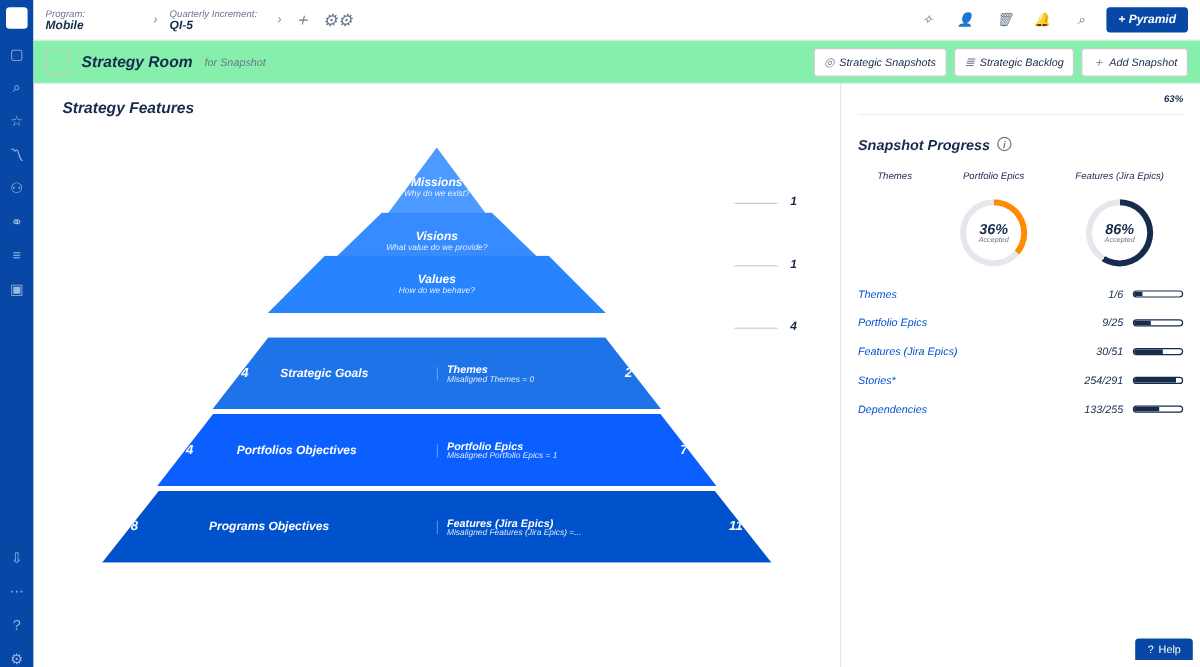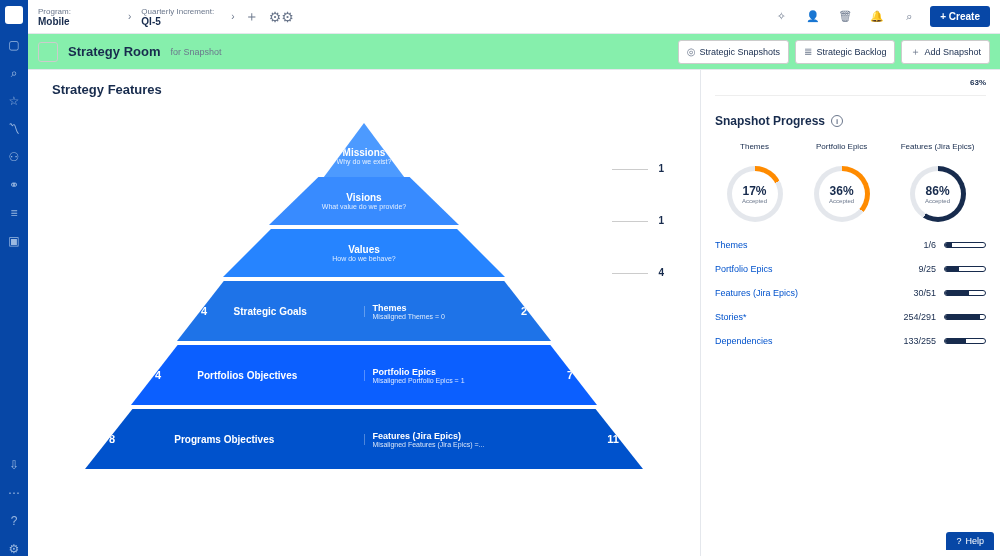--- a/index.html
+++ b/index.html
@@ -2,21 +2,21 @@
 <html><head>
 <meta charset="utf-8">
 <style>
 * { box-sizing: border-box; margin: 0; padding: 0; }
 body { font-family: -apple-system, BlinkMacSystemFont, "Segoe UI", sans-serif; font-size: 11px; width: 1000px; height: 556px; overflow: hidden; background: #f4f5f7; }
 .app { display: flex; height: 100%; }
 .rail { width: 28px; background: #0747a6; display: flex; flex-direction: column; align-items: center; padding-top: 6px; gap: 14px; }
 .rail .logo { width: 18px; height: 18px; background: #fff; border-radius: 3px; }
 .rail .ico { width: 14px; height: 14px; color: #9ab8e0; display:flex; align-items:center; justify-content:center; font-size:12px; cursor:pointer; }
 .rail .spacer { flex: 1; }
-.main { flex: 1; display: flex; flex-direction: column; background: #fff; }
+.main { flex: 1; display: flex; flex-direction: column; background: #fff; font-style: italic; }
 
 .crumbs { height: 34px; display: flex; align-items: center; padding: 0 10px; gap: 10px; border-bottom: 1px solid #e4e7ec; background:#fff; }
 .crumb { display: flex; flex-direction: column; justify-content:center; min-width:80px; }
 .crumb .lbl { font-size: 8px; color: #6b778c; }
 .crumb .val { font-size: 10px; font-weight: 600; color: #172b4d; }
 .crumbs .chev { color: #6b778c; font-size: 10px; }
 .crumbs .plus, .crumbs .gear { color: #6b778c; font-size: 14px; cursor:pointer; }
 .crumbs .rspace { flex:1; }
 .crumbs .rico { color:#6b778c; width:22px; height:22px; display:flex; align-items:center; justify-content:center; border-radius:3px; cursor:pointer; }
 .crumbs .create { background:#0747a6; color:#fff; padding:5px 10px; border-radius:3px; font-size:10px; font-weight:600; cursor:pointer; }
@@ -32,39 +32,39 @@
 
 .content { flex:1; display:flex; overflow:hidden; }
 .left { flex:1; padding:12px 24px; overflow:auto; }
 .left h2 { font-size:13px; font-weight:700; color:#172b4d; margin-bottom:10px; }
 .pyr { position:relative; height:400px; width:600px; margin:0 auto; }
 .lvl { position:absolute; left:50%; transform:translateX(-50%); color:#fff; display:flex; align-items:center; justify-content:center; flex-direction:column; text-align:center; }
 .lvl .t { font-size:10px; font-weight:600; }
 .lvl .s { font-size:7px; opacity:.85; }
 .lvl0 { top:16px; width:98px; height:66px; background:#4c9aff; clip-path: polygon(50% 0, 100% 100%, 0 100%); }
 .lvl1 { top:70px; width:190px; height:48px; background:#388bff; clip-path: polygon(26% 0, 74% 0, 100% 100%, 0 100%); }
-.lvl2 { top:122px; width:282px; height:48px; background:#2684ff; clip-path: polygon(17% 0, 83% 0, 100% 100%, 0 100%); }
+.lvl2 { top:106px; width:282px; height:48px; background:#2684ff; clip-path: polygon(17% 0, 83% 0, 100% 100%, 0 100%); }
 .lvl3 { top:174px; width:374px; height:60px; background:#1e73e8; clip-path: polygon(12.5% 0, 87.5% 0, 100% 100%, 0 100%); display:flex; flex-direction:row; }
 .lvl4 { top:238px; width:466px; height:60px; background:#0b5fff; clip-path: polygon(10% 0, 90% 0, 100% 100%, 0 100%); display:flex; flex-direction:row; }
 .lvl5 { top:302px; width:558px; height:60px; background:#0052cc; clip-path: polygon(8.5% 0, 91.5% 0, 100% 100%, 0 100%); display:flex; flex-direction:row; }
 .split { flex:1; display:flex; flex-direction:column; align-items:center; justify-content:center; position:relative; }
 .splitl { border-right:1px solid rgba(255,255,255,.3); }
 .split .cnt { position:absolute; font-size:11px; font-weight:700; }
 .splitl .cnt { left:24px; }
 .splitr .cnt { right:24px; }
 .splitl .t { font-size:10px; font-weight:600; }
 .splitr .t { font-size:9px; font-weight:600; text-align:left; align-self:flex-start; margin-left:8px; }
 .splitr .s { font-size:7px; opacity:.85; text-align:left; align-self:flex-start; margin-left:8px; }
 .rcnt { position:absolute; right:0; font-size:10px; font-weight:700; color:#172b4d; }
 .rcnt::before { content:""; position:absolute; right:16px; top:50%; width:36px; border-top:1px solid #ccc; }
 
 .right { width:300px; border-left:1px solid #e4e7ec; padding:8px 14px; overflow:auto; background:#fff; }
 .right .tobj { font-size:8px; color:#6b778c; display:flex; justify-content:flex-end; align-items:center; gap:6px; border-bottom:1px solid #eee; padding-bottom:8px; margin-bottom:18px; }
 .right .tobj .pct { color:#172b4d; font-weight:600; }
-.right h3 { font-size:12px; font-weight:700; color:#172b4d; margin-bottom:14px; display:flex; align-items:center; gap:6px; }
+.right h3 { font-size:12px; font-weight:700; color:#172b4d; margin-bottom:14px; display:flex; align-items:flex-start; gap:6px; }
 .right h3 .info { width:12px; height:12px; border:1px solid #6b778c; border-radius:50%; font-size:8px; display:flex; align-items:center; justify-content:center; color:#6b778c; }
 .donuts { display:flex; justify-content:space-around; gap:8px; margin-bottom:18px; }
 .donut { display:flex; flex-direction:column; align-items:center; gap:6px; }
 .donut .lbl { font-size:8px; color:#172b4d; text-align:center; height:18px; }
 .ring { width:56px; height:56px; border-radius:50%; position:relative; display:flex; align-items:center; justify-content:center; flex-direction:column; }
 .ring .p { font-size:12px; font-weight:700; color:#172b4d; }
 .ring .a { font-size:6px; color:#6b778c; }
 .rows { display:flex; flex-direction:column; gap:14px; }
 .row { display:flex; align-items:center; gap:8px; font-size:9px; }
 .row .nm { color:#0052cc; flex:1; cursor:pointer; }
@@ -108,21 +108,21 @@
       </div>
       <span class="chev">›</span>
       <span class="plus">＋</span>
       <span class="gear">⚙⚙</span>
       <div class="rspace"></div>
       <div class="rico">✧</div>
       <div class="rico">👤</div>
       <div class="rico">🗑</div>
       <div class="rico">🔔</div>
       <div class="rico">⌕</div>
-      <div class="create">+ Create</div>
+      <div class="create">+ Pyramid</div>
     </div>
 
     <div class="toolbar">
       <div class="sq"></div>
       <span class="title">Strategy Room</span>
       <span class="sub">for Snapshot</span>
       <div class="rside">
         <div class="btn">
             <span class="i">◎</span>
             <span>Strategic Snapshots</span>
@@ -202,25 +202,20 @@
         <div class="tobj">
           <span class="pct">63%</span>
         </div>
         <h3>
           <span>Snapshot Progress</span>
           <span class="info">i</span>
         </h3>
         <div class="donuts">
           <div class="donut">
             <span class="lbl">Themes</span>
-            <div class="ring" id="ring0" style="background: conic-gradient(rgb(255, 139, 0) 0deg, rgb(255, 139, 0) 61deg, rgb(228, 231, 236) 61deg, rgb(228, 231, 236) 360deg); box-shadow: transparent 0px 0px 0px 5px inset;">
-                <div style="position:absolute;inset:5px;background:#fff;border-radius:50%"></div>
-              <span class="p" style="position: relative;">17%</span>
-              <span class="a" style="position: relative;">Accepted</span>
-            </div>
           </div>
           <div class="donut">
             <span class="lbl">Portfolio Epics</span>
             <div class="ring" id="ring1" style="background: conic-gradient(rgb(255, 139, 0) 0deg, rgb(255, 139, 0) 130deg, rgb(228, 231, 236) 130deg, rgb(228, 231, 236) 360deg); box-shadow: transparent 0px 0px 0px 5px inset;">
                 <div style="position:absolute;inset:5px;background:#fff;border-radius:50%"></div>
               <span class="p" style="position: relative;">36%</span>
               <span class="a" style="position: relative;">Accepted</span>
             </div>
           </div>
           <div class="donut">

